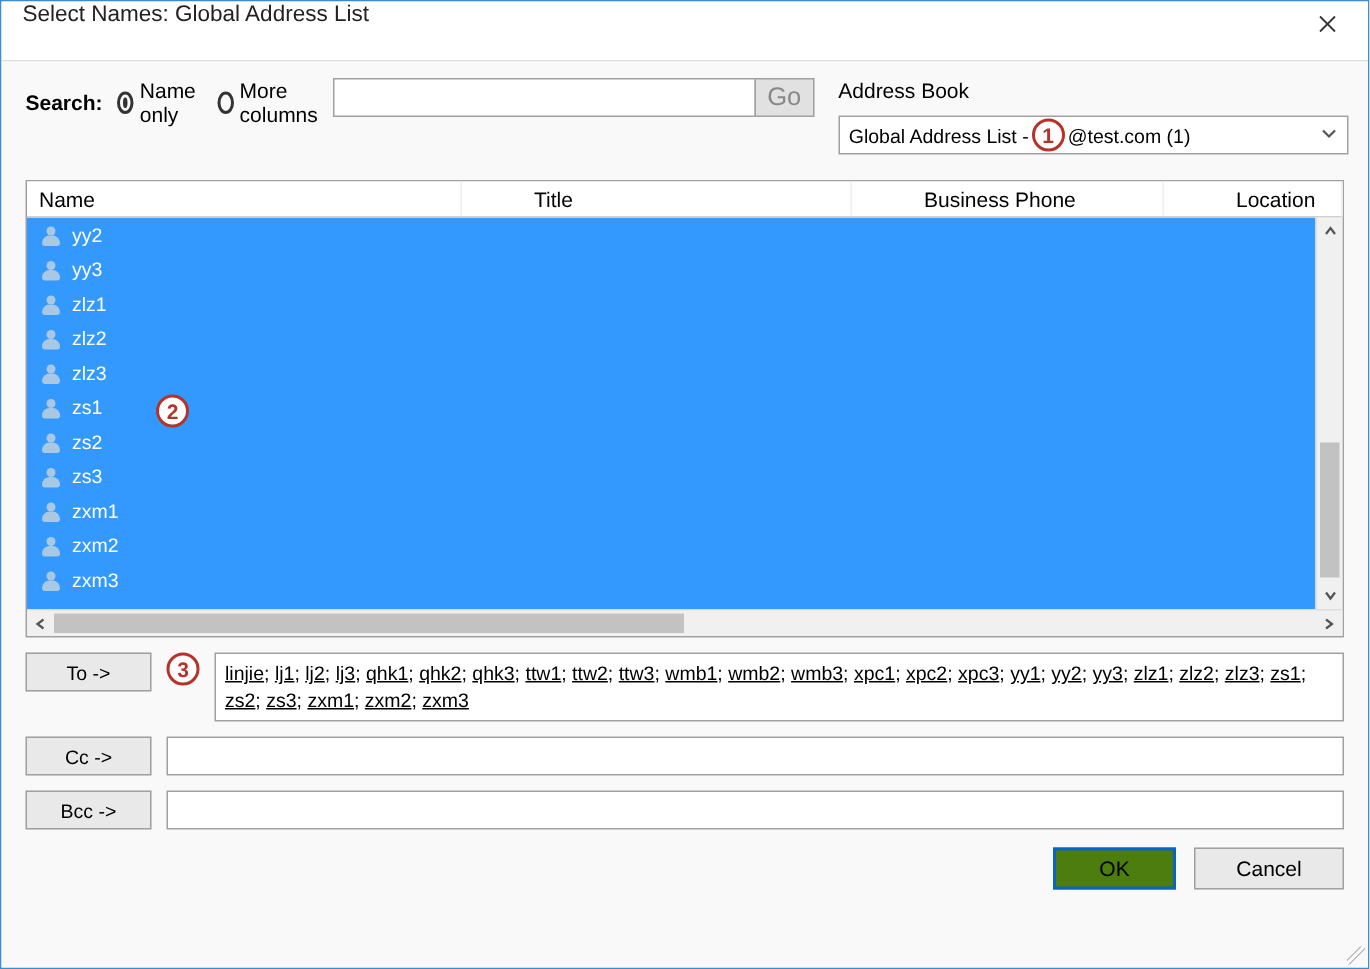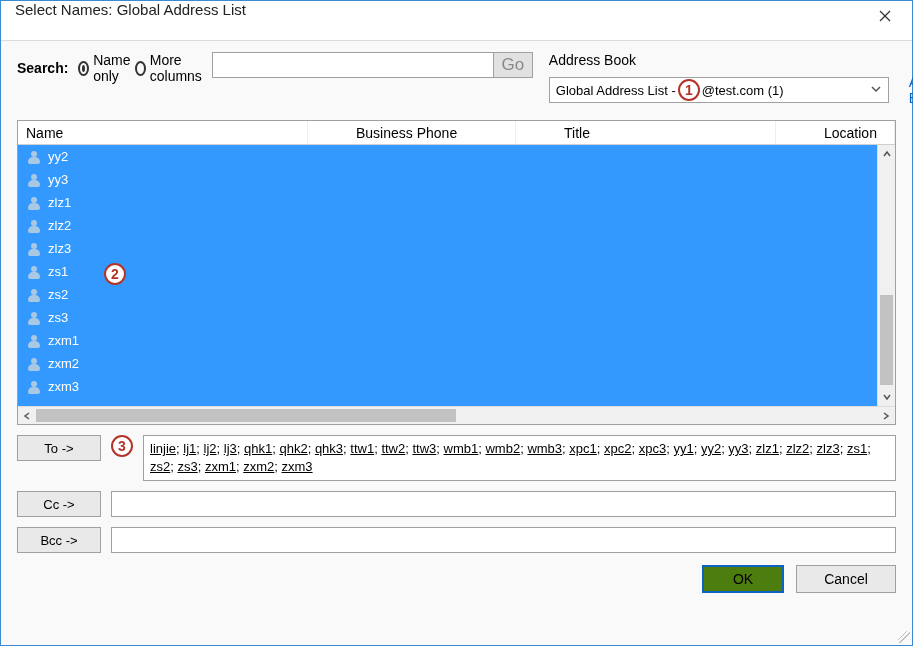--- a/index.html
+++ b/index.html
@@ -46,21 +46,21 @@
     background: #f9f9f9;
     position: relative;
   }
   .top-row {
     display: flex;
     align-items: flex-start;
     gap: 16px;
   }
   .search-block { display: flex; flex-direction: row; gap: 6px; }
   .search-label-row { display: flex; align-items: center; gap: 10px; font-weight: bold; font-size: 14px; }
-  .radio-group { display: flex; align-items: center; gap: 0; font-weight: normal; font-size: 14px; }
+  .radio-group { display: flex; align-items: center; gap: 10px; font-weight: normal; font-size: 14px; }
   .radio-opt { display: flex; align-items: center; gap: 4px; cursor: pointer; }
   .radio-circle {
     width: 15px; height: 15px; border-radius: 50%; border: 2px solid #333; position: relative; display: inline-block;
   }
   .radio-circle.checked::after {
     content: ""; position: absolute; inset: 2px; border-radius: 50%; background: #333;
   }
   .search-input-row { display: flex; align-items: stretch; }
   .search-input {
     width: 282px; height: 26px; border: 1px solid #a0a0a0; background: #fff; padding: 0 6px; font-size: 13px;
@@ -208,22 +208,22 @@
             </span>
           </div>
           <span class="adv-find">Advanced Book</span>
         </div>
       </div>
     </div>
 
     <div class="list-container">
       <div class="col-headers">
         <div class="col col-name">Name</div>
+        <div class="col col-title">Title</div>
         <div class="col col-phone">Business Phone</div>
-        <div class="col col-title">Title</div>
         <div class="col col-loc">Location</div>
       </div>
       <div class="list-body">
         <div class="list-rows" id="list-rows">
             <div class="list-row">
               <span class="person-icon"></span>
               <span>yy2</span>
             </div>
             <div class="list-row">
               <span class="person-icon"></span>

